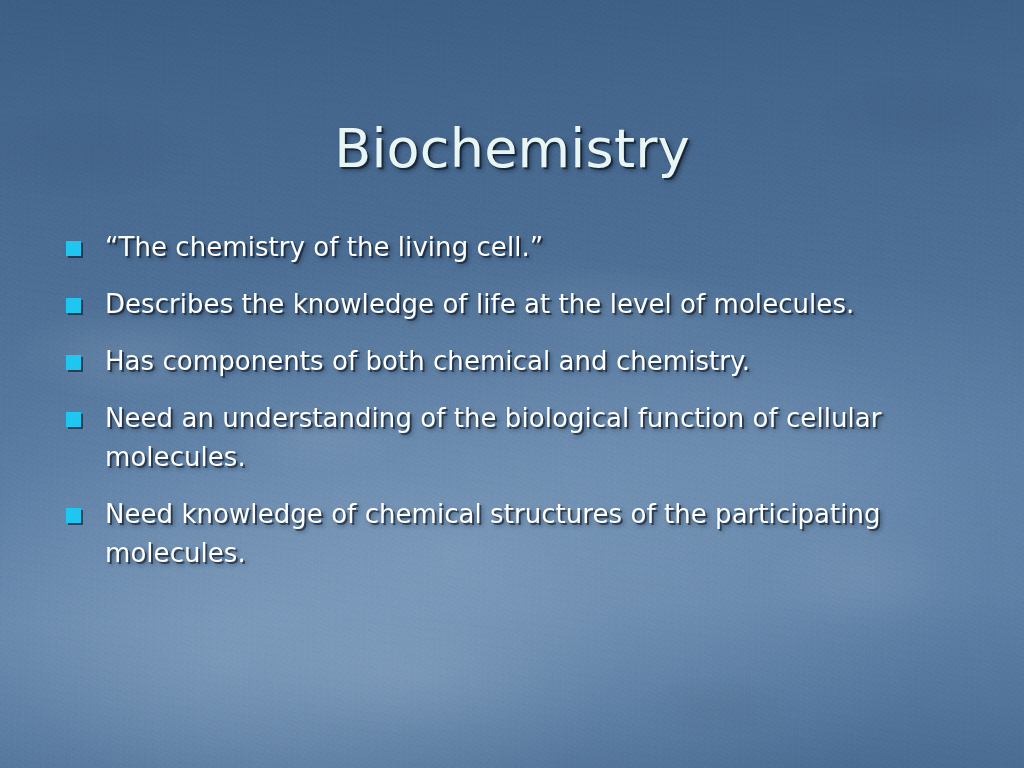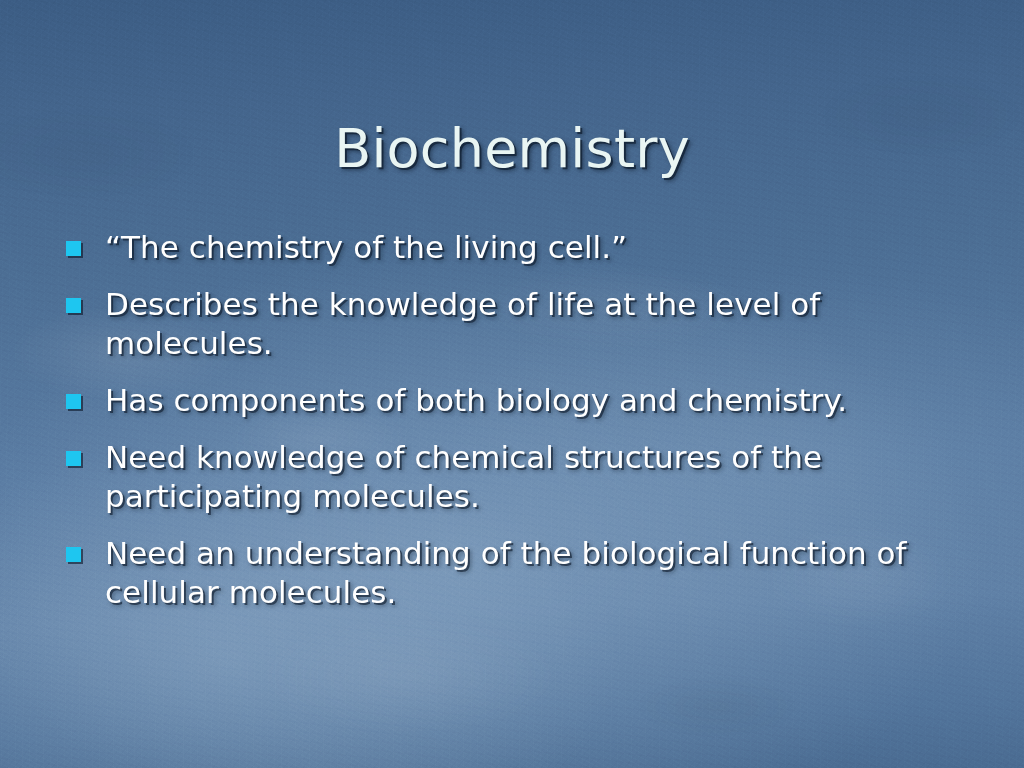--- a/index.html
+++ b/index.html
@@ -93,21 +93,21 @@
     position: absolute;
     left: 6px;
     top: 13px;
     width: 15px;
     height: 15px;
     background: #1ec6f0;
     box-shadow: 2px 2px 0 rgba(10,22,38,0.60);
   }
   .bullet-text {
     display: block;
-    font-size: 31px;
+    font-size: 26px;
     line-height: 39px;
     color: #ffffff;
     letter-spacing: 0.05px;
     text-shadow:
       2px 2px 0 rgba(12,24,40,0.60),
       3px 3px 4px rgba(8,18,32,0.42);
     max-width: 880px;
   }
 </style>
 </head>
@@ -127,27 +127,27 @@
       <span class="bullet-text">“The chemistry of the living cell.”</span>
     </div>
 
     <div class="bullet-row">
       <span class="bullet-marker"></span>
       <span class="bullet-text">Describes the knowledge of life at the level of molecules.</span>
     </div>
 
     <div class="bullet-row">
       <span class="bullet-marker"></span>
-      <span class="bullet-text">Has components of both biology and chemistry.</span>
+      <span class="bullet-text">Has components of both chemical and chemistry.</span>
+    </div>
+
+    <div class="bullet-row">
+      <span class="bullet-marker"></span>
+      <span class="bullet-text">Need an understanding of the biological function of cellular molecules.</span>
     </div>
 
     <div class="bullet-row">
       <span class="bullet-marker"></span>
       <span class="bullet-text">Need knowledge of chemical structures of the participating molecules.</span>
     </div>
 
-    <div class="bullet-row">
-      <span class="bullet-marker"></span>
-      <span class="bullet-text">Need an understanding of the biological function of cellular molecules.</span>
-    </div>
-
   </div>
 </div>
 
 </body></html>

